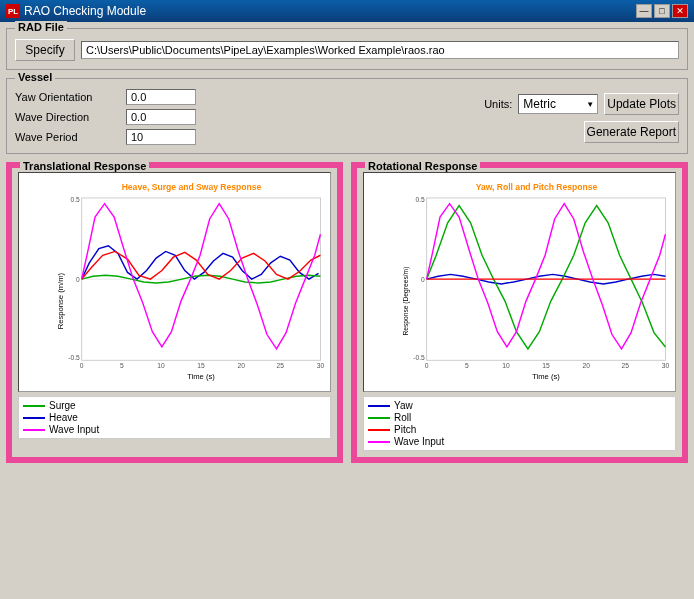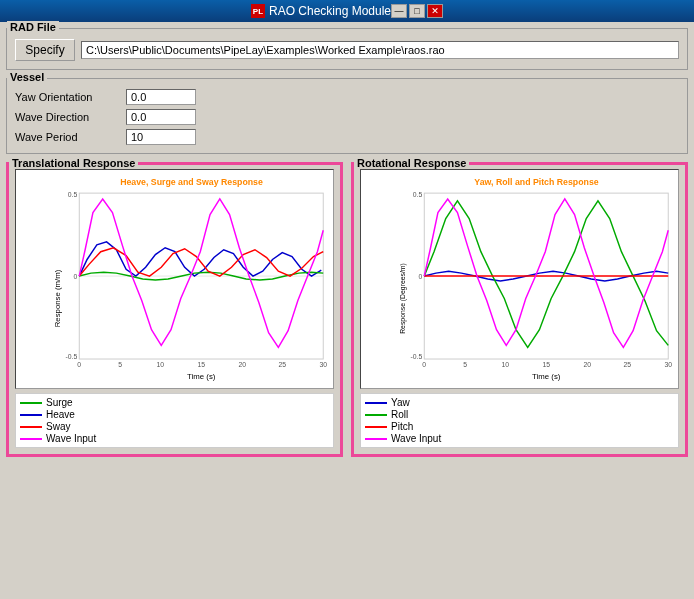--- a/index.html
+++ b/index.html
@@ -11,21 +11,21 @@
       height: 599px;
       overflow: hidden;
     }
     .title-bar {
       background: linear-gradient(to bottom, #0a5ea8, #0a3d7a);
       color: white;
       height: 22px;
       display: flex;
       align-items: center;
       padding: 0 6px;
-      justify-content: center;
+      justify-content: space-between;
     }
     .title-bar-left {
       display: flex;
       align-items: center;
       gap: 4px;
     }
     .title-icon {
       width: 14px;
       height: 14px;
       background: #cc0000;
@@ -61,21 +61,21 @@
     .group-box {
       border: 1px solid #999;
       background: #d4d0c8;
       margin-bottom: 8px;
       padding: 4px 8px 8px 8px;
       position: relative;
     }
     .group-label {
       position: absolute;
       top: -8px;
-      left: 0;
+      left: 8px;
       background: #d4d0c8;
       padding: 0 3px;
       font-size: 11px;
       font-weight: bold;
     }
     .rao-file-row {
       display: flex;
       align-items: center;
       gap: 6px;
       margin-top: 6px;
@@ -136,21 +136,21 @@
       transform: translateY(-50%);
       pointer-events: none;
     }
     .plots-row {
       display: flex;
       gap: 8px;
       margin-top: 2px;
     }
     .plot-group {
       flex: 1;
-      border: 3px solid #ec4899;
+      border: 6px solid #ec4899;
       background: #d4d0c8;
       padding: 4px 6px 6px 6px;
       position: relative;
     }
     .plot-area {
       background: white;
       border: 1px inset #999;
       height: 220px;
       position: relative;
       overflow: hidden;
@@ -228,20 +228,35 @@
         </div>
         <div style="display:flex; align-items:center; gap:6px; margin-bottom:4px;">
           <span class="label-text" style="width:105px;">Wave Direction</span>
           <input class="input-small" type="text" value="0.0" style="">
         </div>
         <div style="display:flex; align-items:center; gap:6px;">
           <span class="label-text" style="width:105px;">Wave Period</span>
           <input class="input-small" type="text" value="10" style="">
         </div>
       </div>
+      <div class="vessel-right">
+        <div class="units-row">
+          <span class="label-text">Units:</span>
+          <div class="select-wrapper">
+            <select class="select-control">
+              <option>Metric</option>
+              <option>Imperial</option>
+            </select>
+          </div>
+          <button class="btn">Update Plots</button>
+        </div>
+        <div style="align-self:flex-end;">
+          <button class="btn">Generate Report</button>
+        </div>
+      </div>
     </div>
   </div>
 
   <div class="plots-row">
 
     <div class="plot-group">
       <span class="group-label">Translational Response</span>
       <div class="plot-area">
         <svg class="plot-svg" viewBox="0 0 290 220" xmlns="http://www.w3.org/2000/svg">
 
@@ -280,24 +295,20 @@
       <div class="legend">
         <div class="legend-item">
           <span class="legend-line" style="background:#00aa00;"></span>
           <span>Surge</span>
         </div>
         <div class="legend-item">
           <span class="legend-line" style="background:#0000cc;"></span>
           <span>Heave</span>
         </div>
         <div class="legend-item">
-          <span class="legend-line" style="background:#ff0000;"></span>
-          <span>Sway</span>
-        </div>
-        <div class="legend-item">
           <span class="legend-line" style="background:#ff00ff;"></span>
           <span>Wave Input</span>
         </div>
       </div>
     </div>
 
     <div class="plot-group">
       <span class="group-label">Rotational Response</span>
       <div class="plot-area">
         <svg class="plot-svg" viewBox="0 0 290 220" xmlns="http://www.w3.org/2000/svg">

